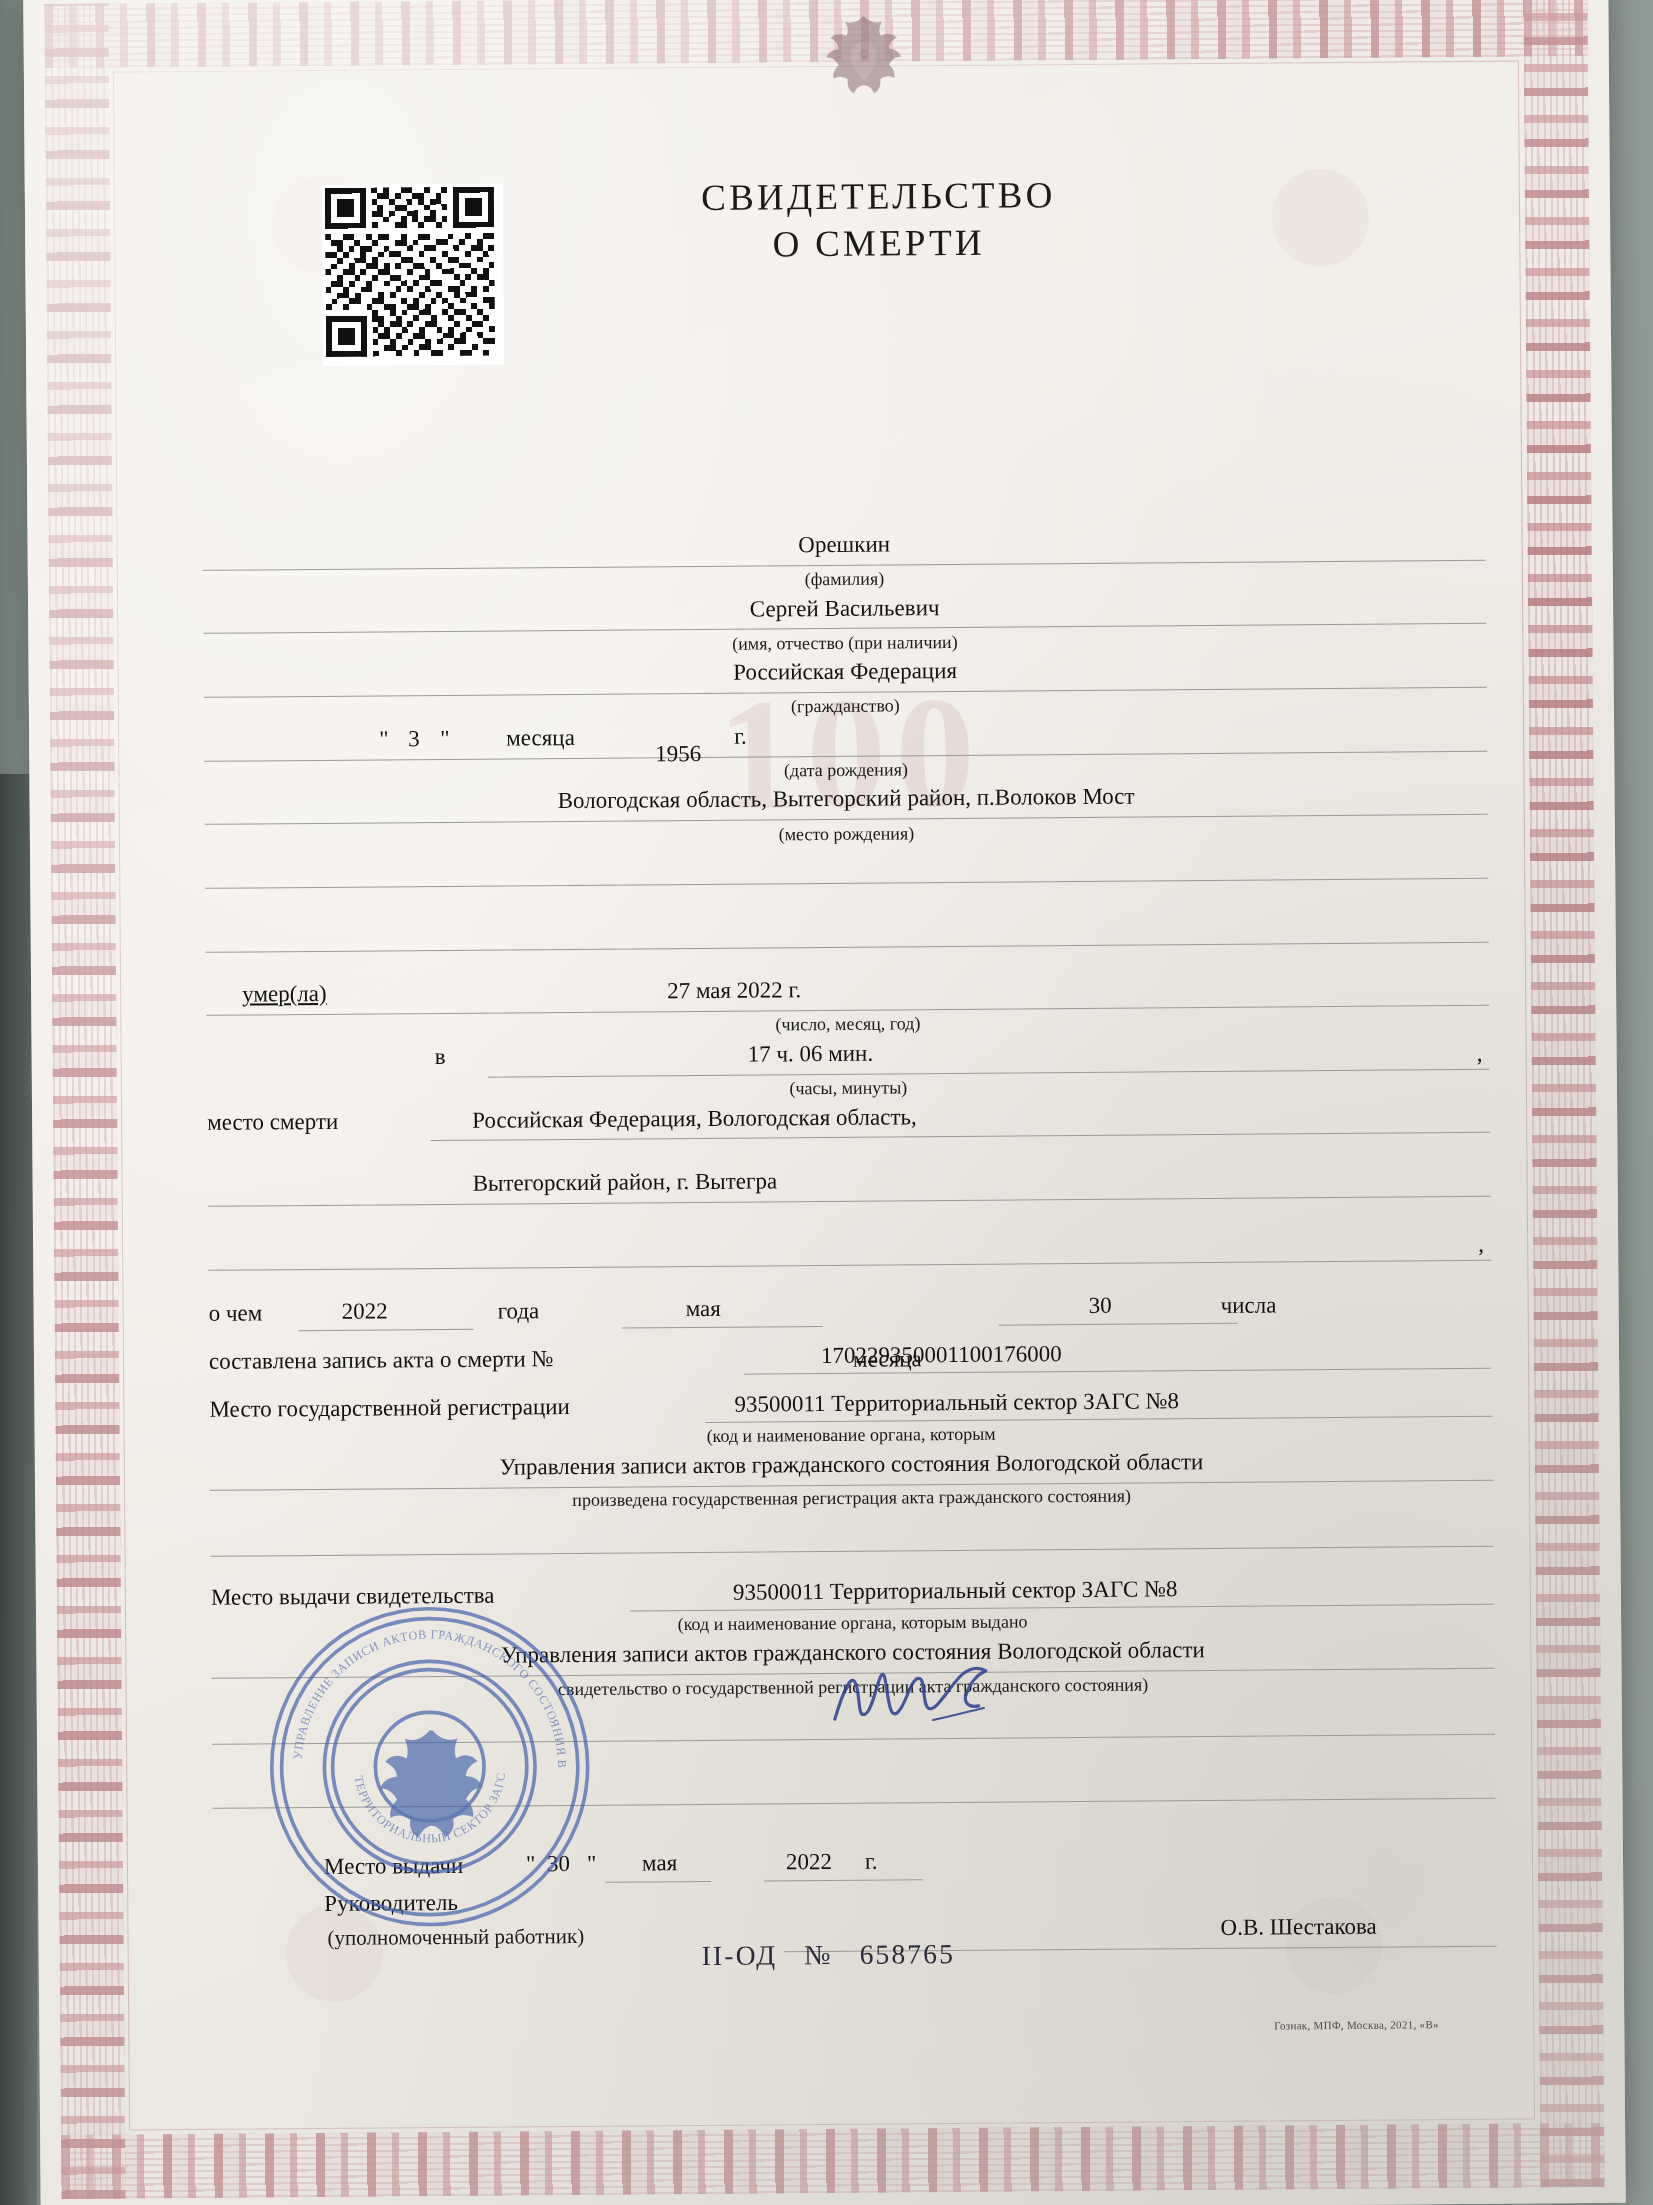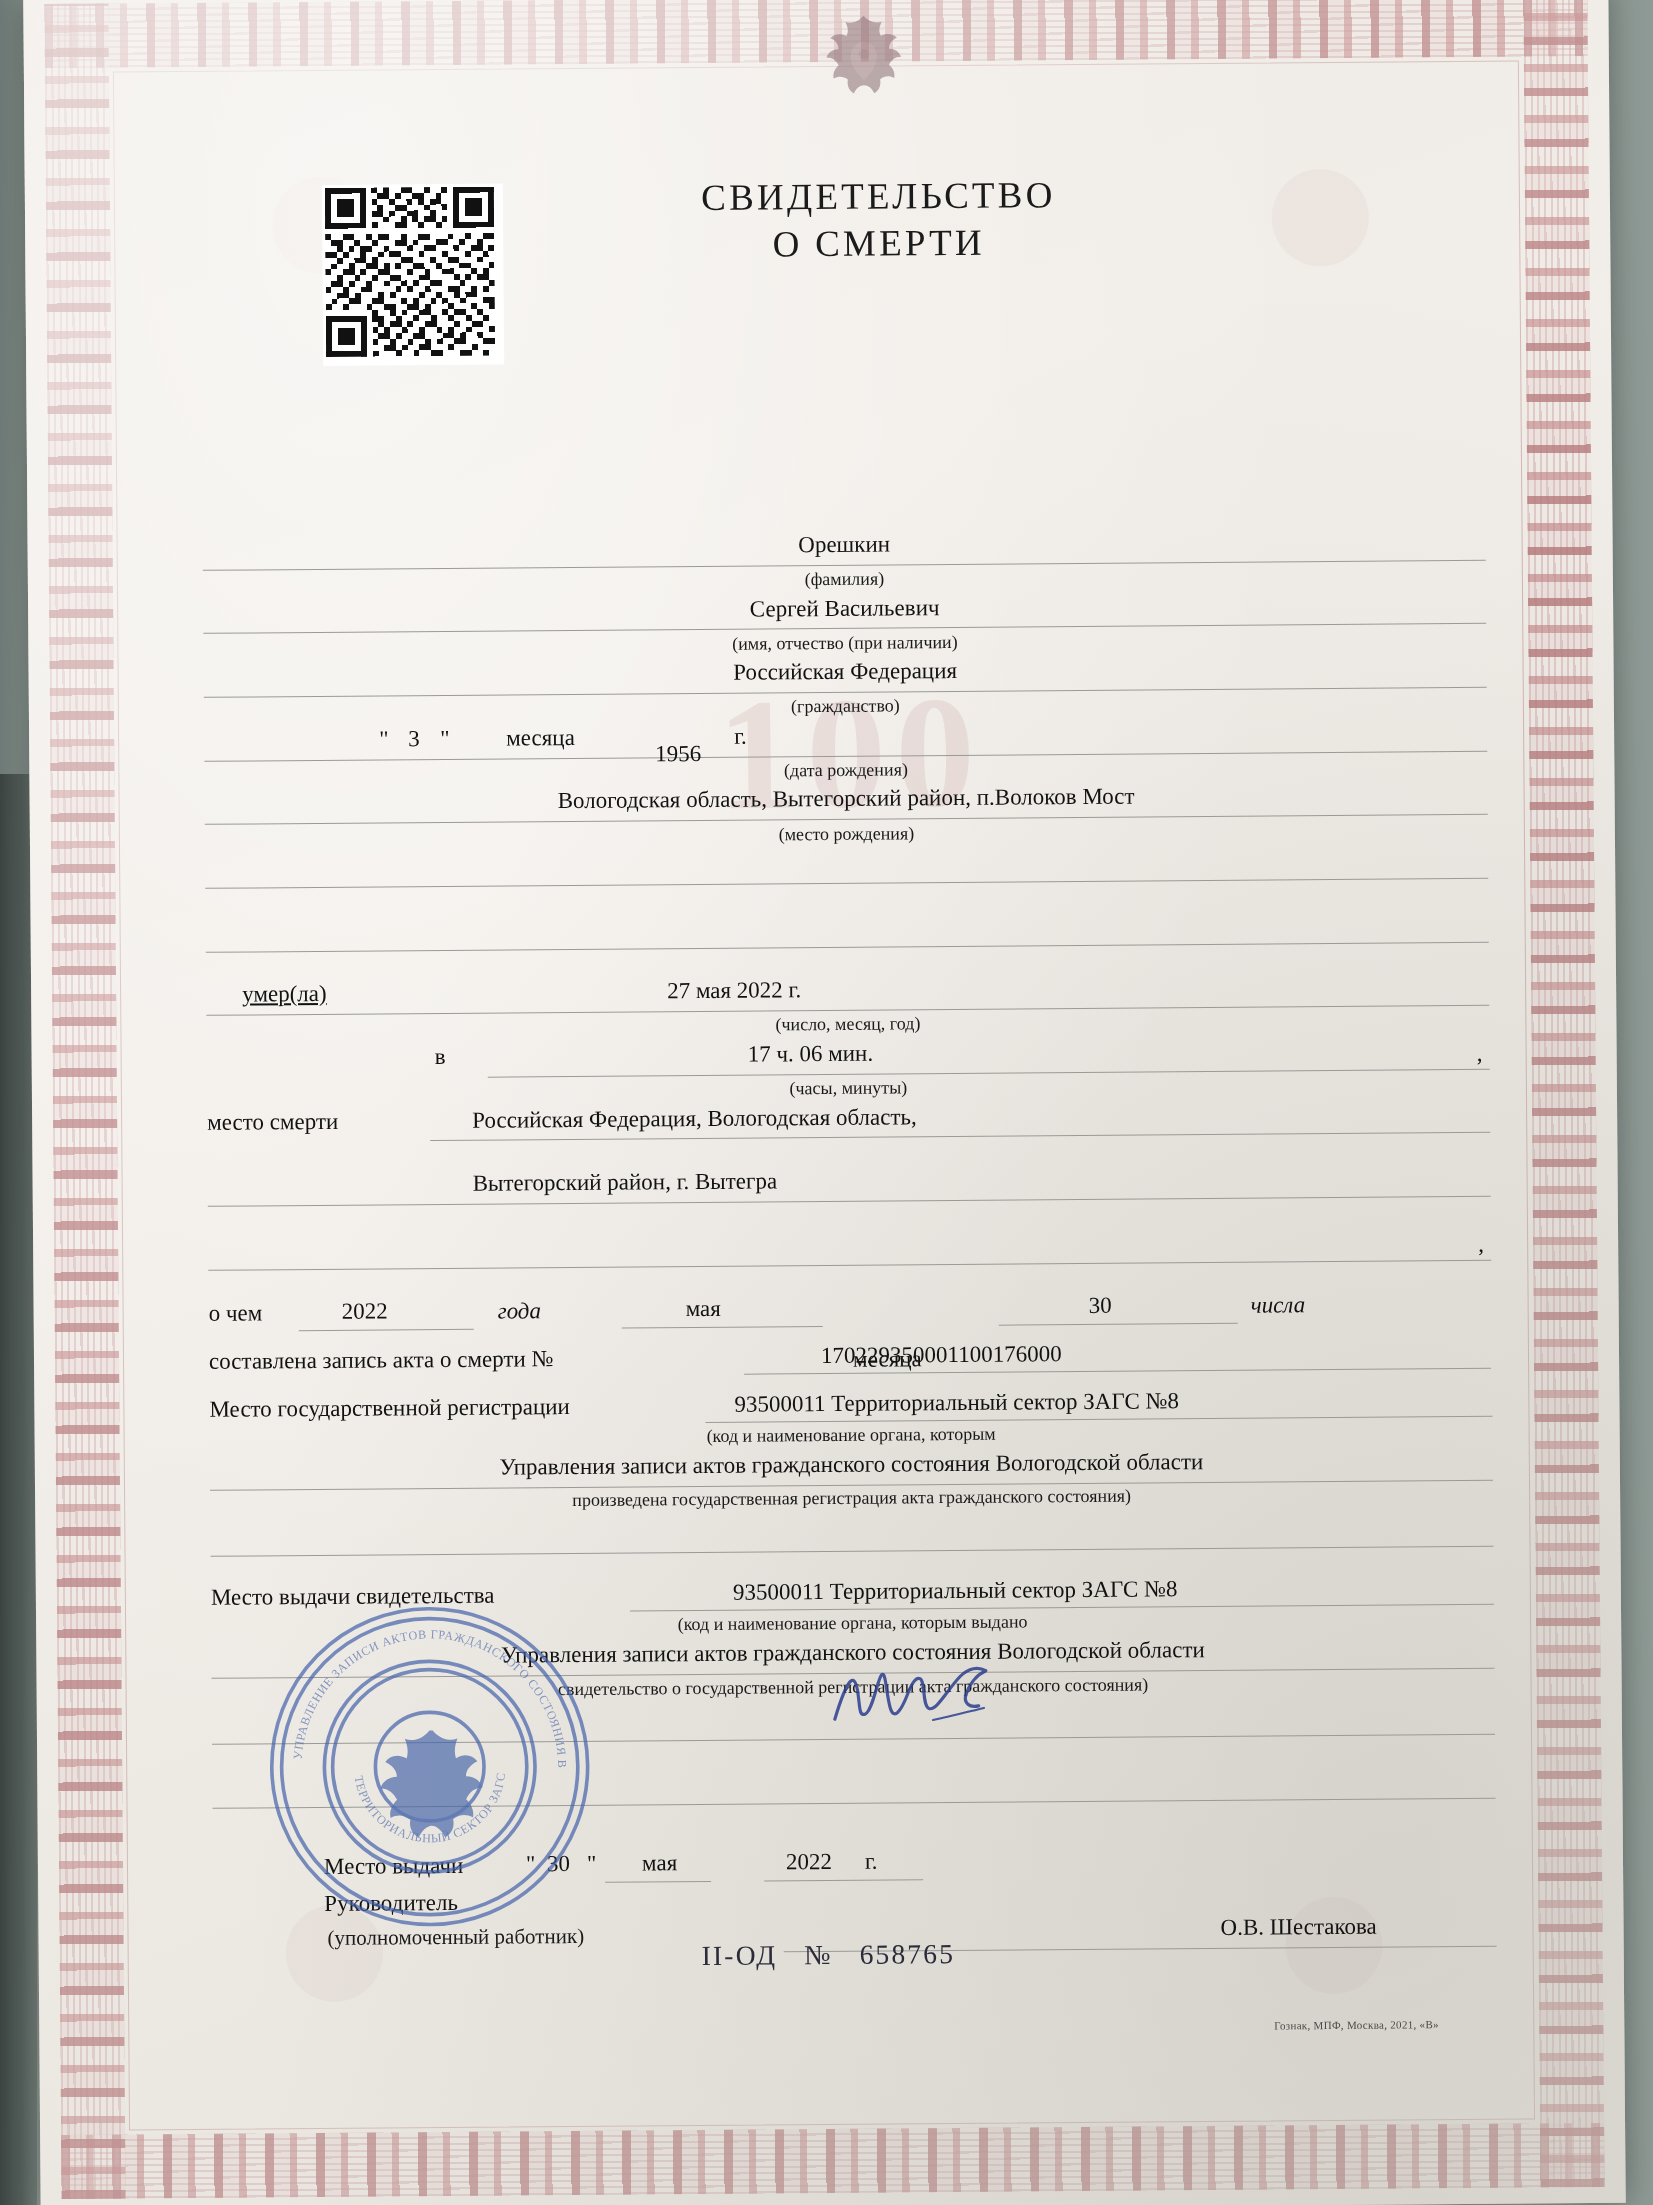--- a/index.html
+++ b/index.html
@@ -529,25 +529,25 @@
         <div class="val" style="left:265px;top:900px;">Вытегорский район, г. Вытегра</div>
 
         <div class="rule" style="left:0;top:997px;width:1283px;"></div>
         <div class="val" style="left:1270px;top:969px;">,</div>
 
         <div class="rule" style="left:90px;top:1058px;width:175px;"></div>
         <div class="rule" style="left:413px;top:1058px;width:201px;"></div>
         <div class="rule" style="left:790px;top:1058px;width:239px;"></div>
         <div class="lbl" style="left:0;top:1028px;">о чем</div>
         <div class="val" style="left:133px;top:1027px;">2022</div>
-        <div class="lbl" style="left:289px;top:1028px;font-style:italic;">года</div>
+        <div class="lbl" style="left:289px;top:1028px;">года</div>
         <div class="val" style="left:477px;top:1027px;">мая</div>
         <div class="lbl" style="left:644px;top:1079px;">месяца</div>
         <div class="val" style="left:880px;top:1027px;">30</div>
-        <div class="lbl" style="left:1042px;top:1028px;font-style:italic;">числа</div>
+        <div class="lbl" style="left:1012px;top:1028px;">числа</div>
 
         <div class="rule" style="left:535px;top:1105px;width:747px;"></div>
         <div class="lbl" style="left:0;top:1076px;">составлена запись акта о смерти №</div>
         <div class="val" style="left:612px;top:1075px;">170229350001100176000</div>
 
         <div class="rule" style="left:496px;top:1153px;width:787px;"></div>
         <div class="lbl" style="left:0;top:1124px;">Место государственной регистрации</div>
         <div class="val" style="left:525px;top:1123px;">93500011 Территориальный сектор ЗАГС №8</div>
         <div class="cap" style="left:0;top:1157px;width:1283px;text-align:center;">(код и наименование органа, которым</div>
 

